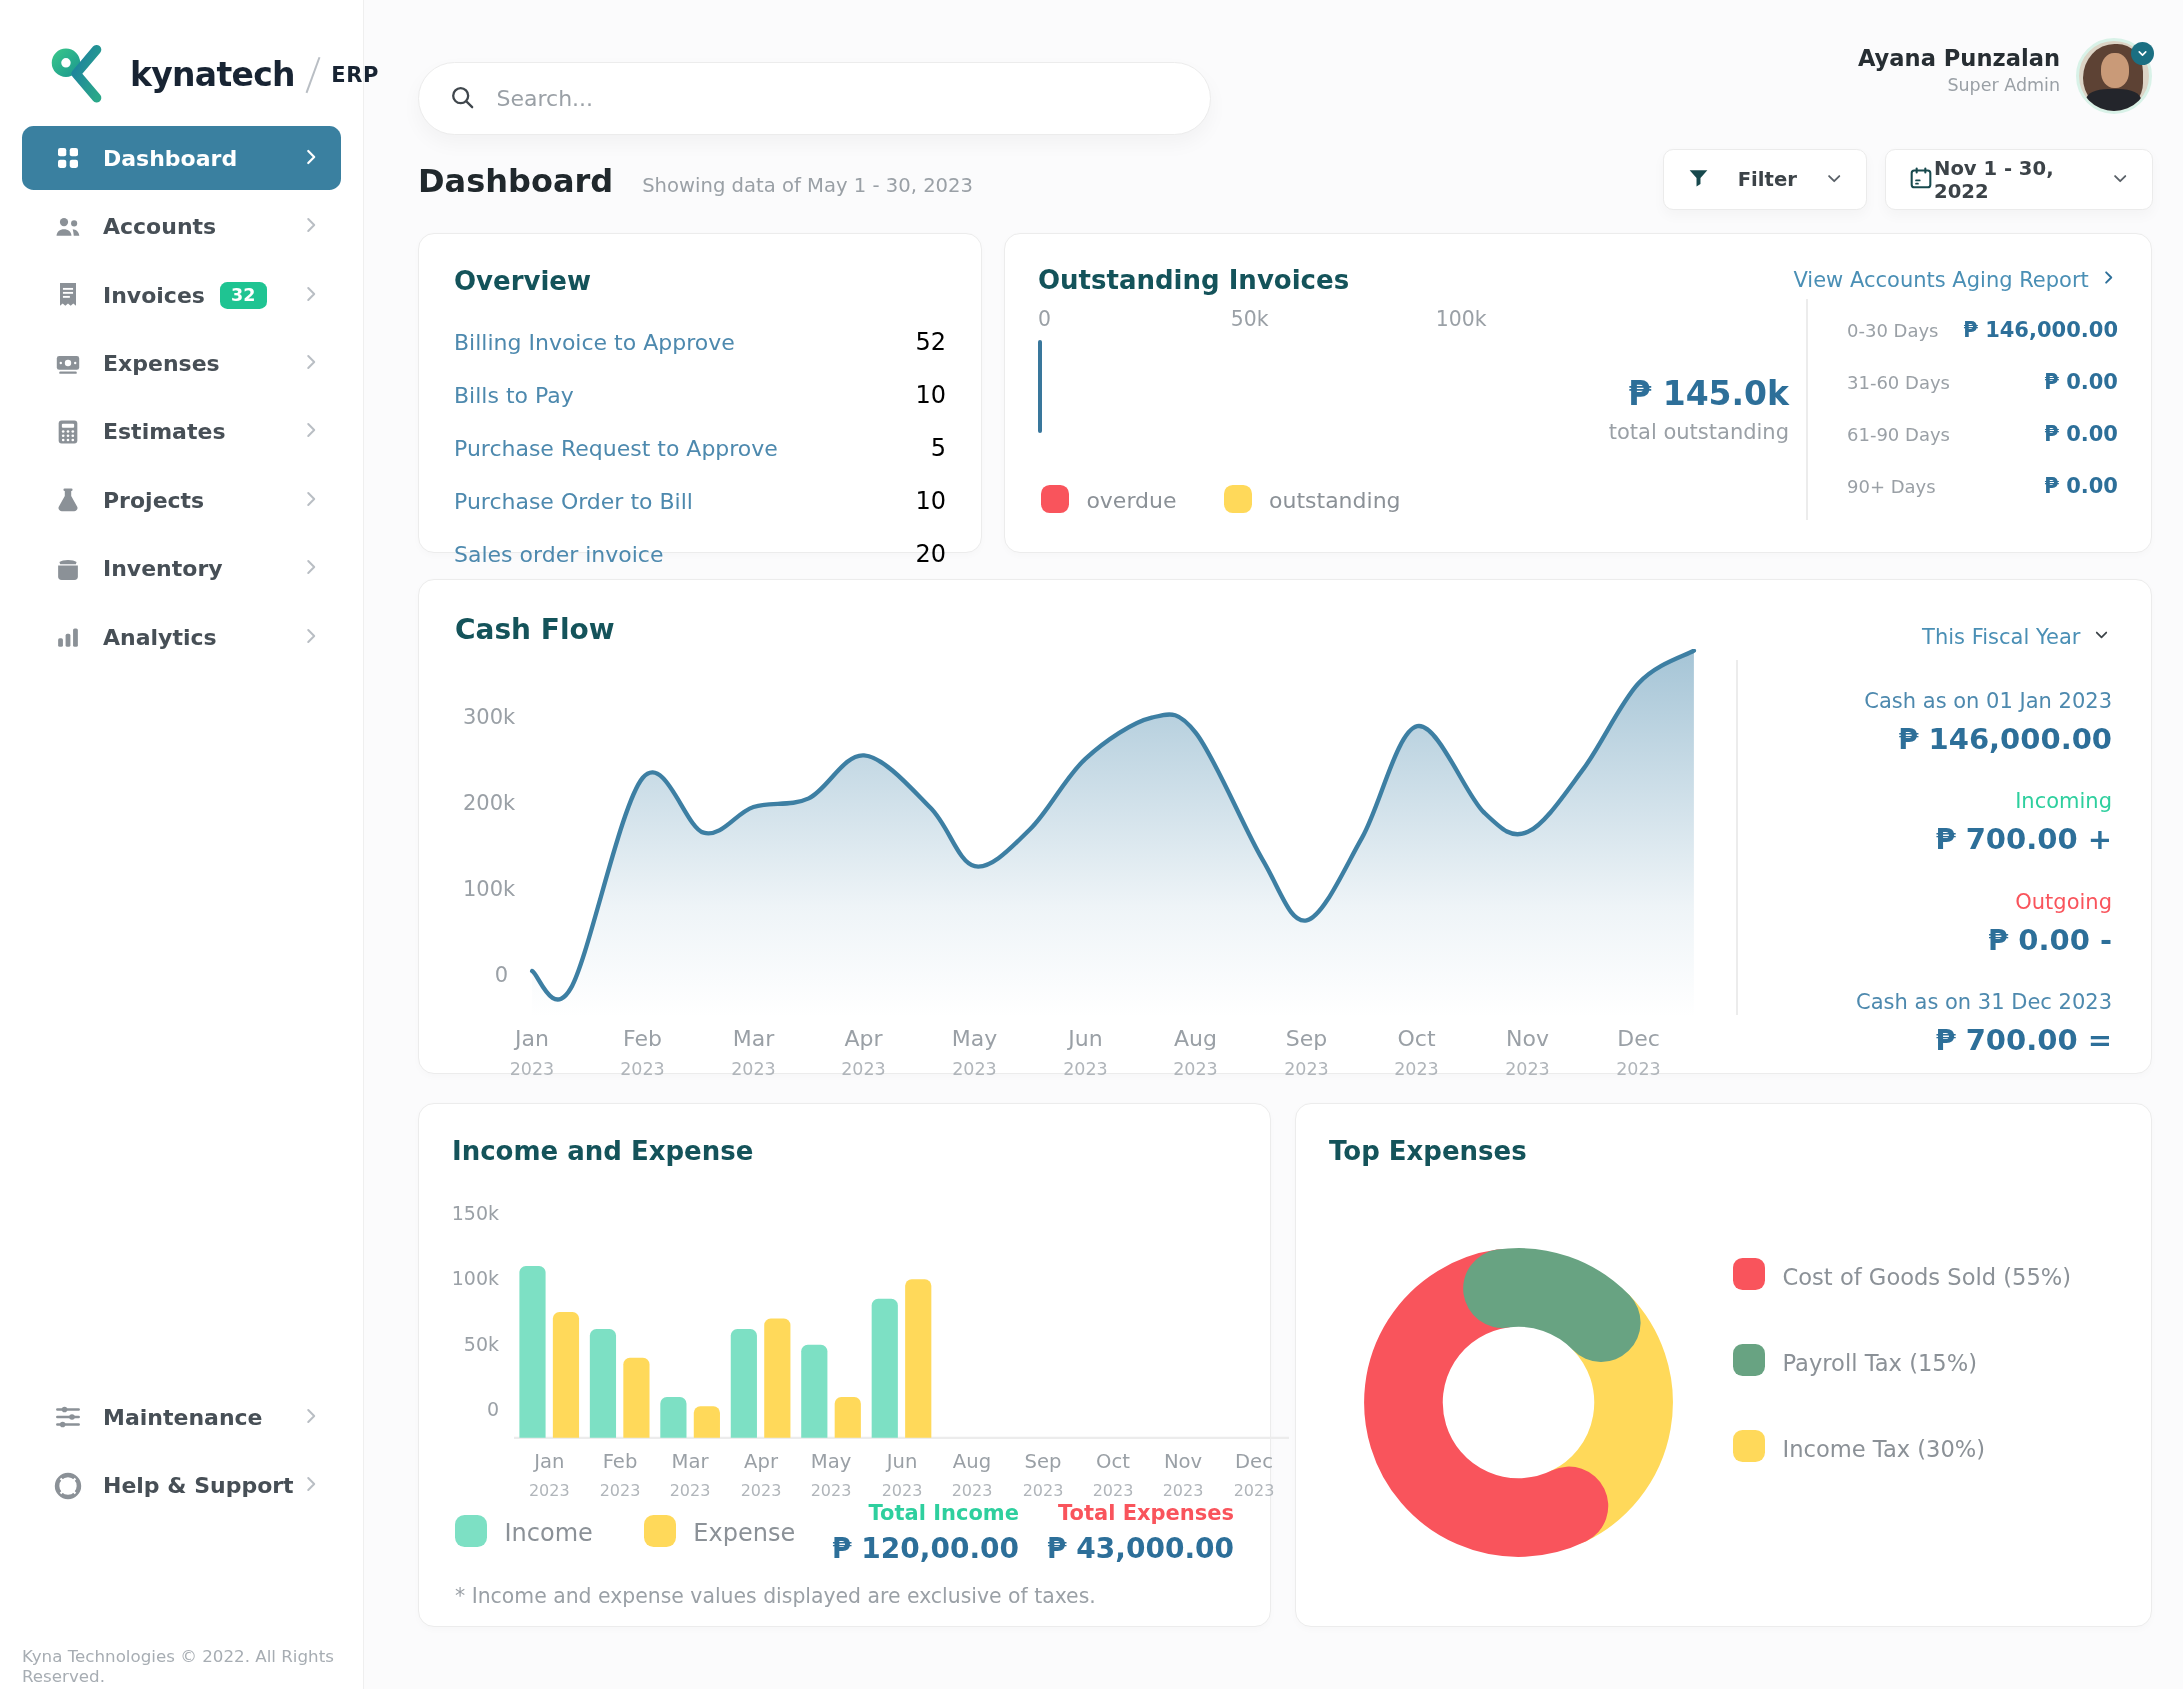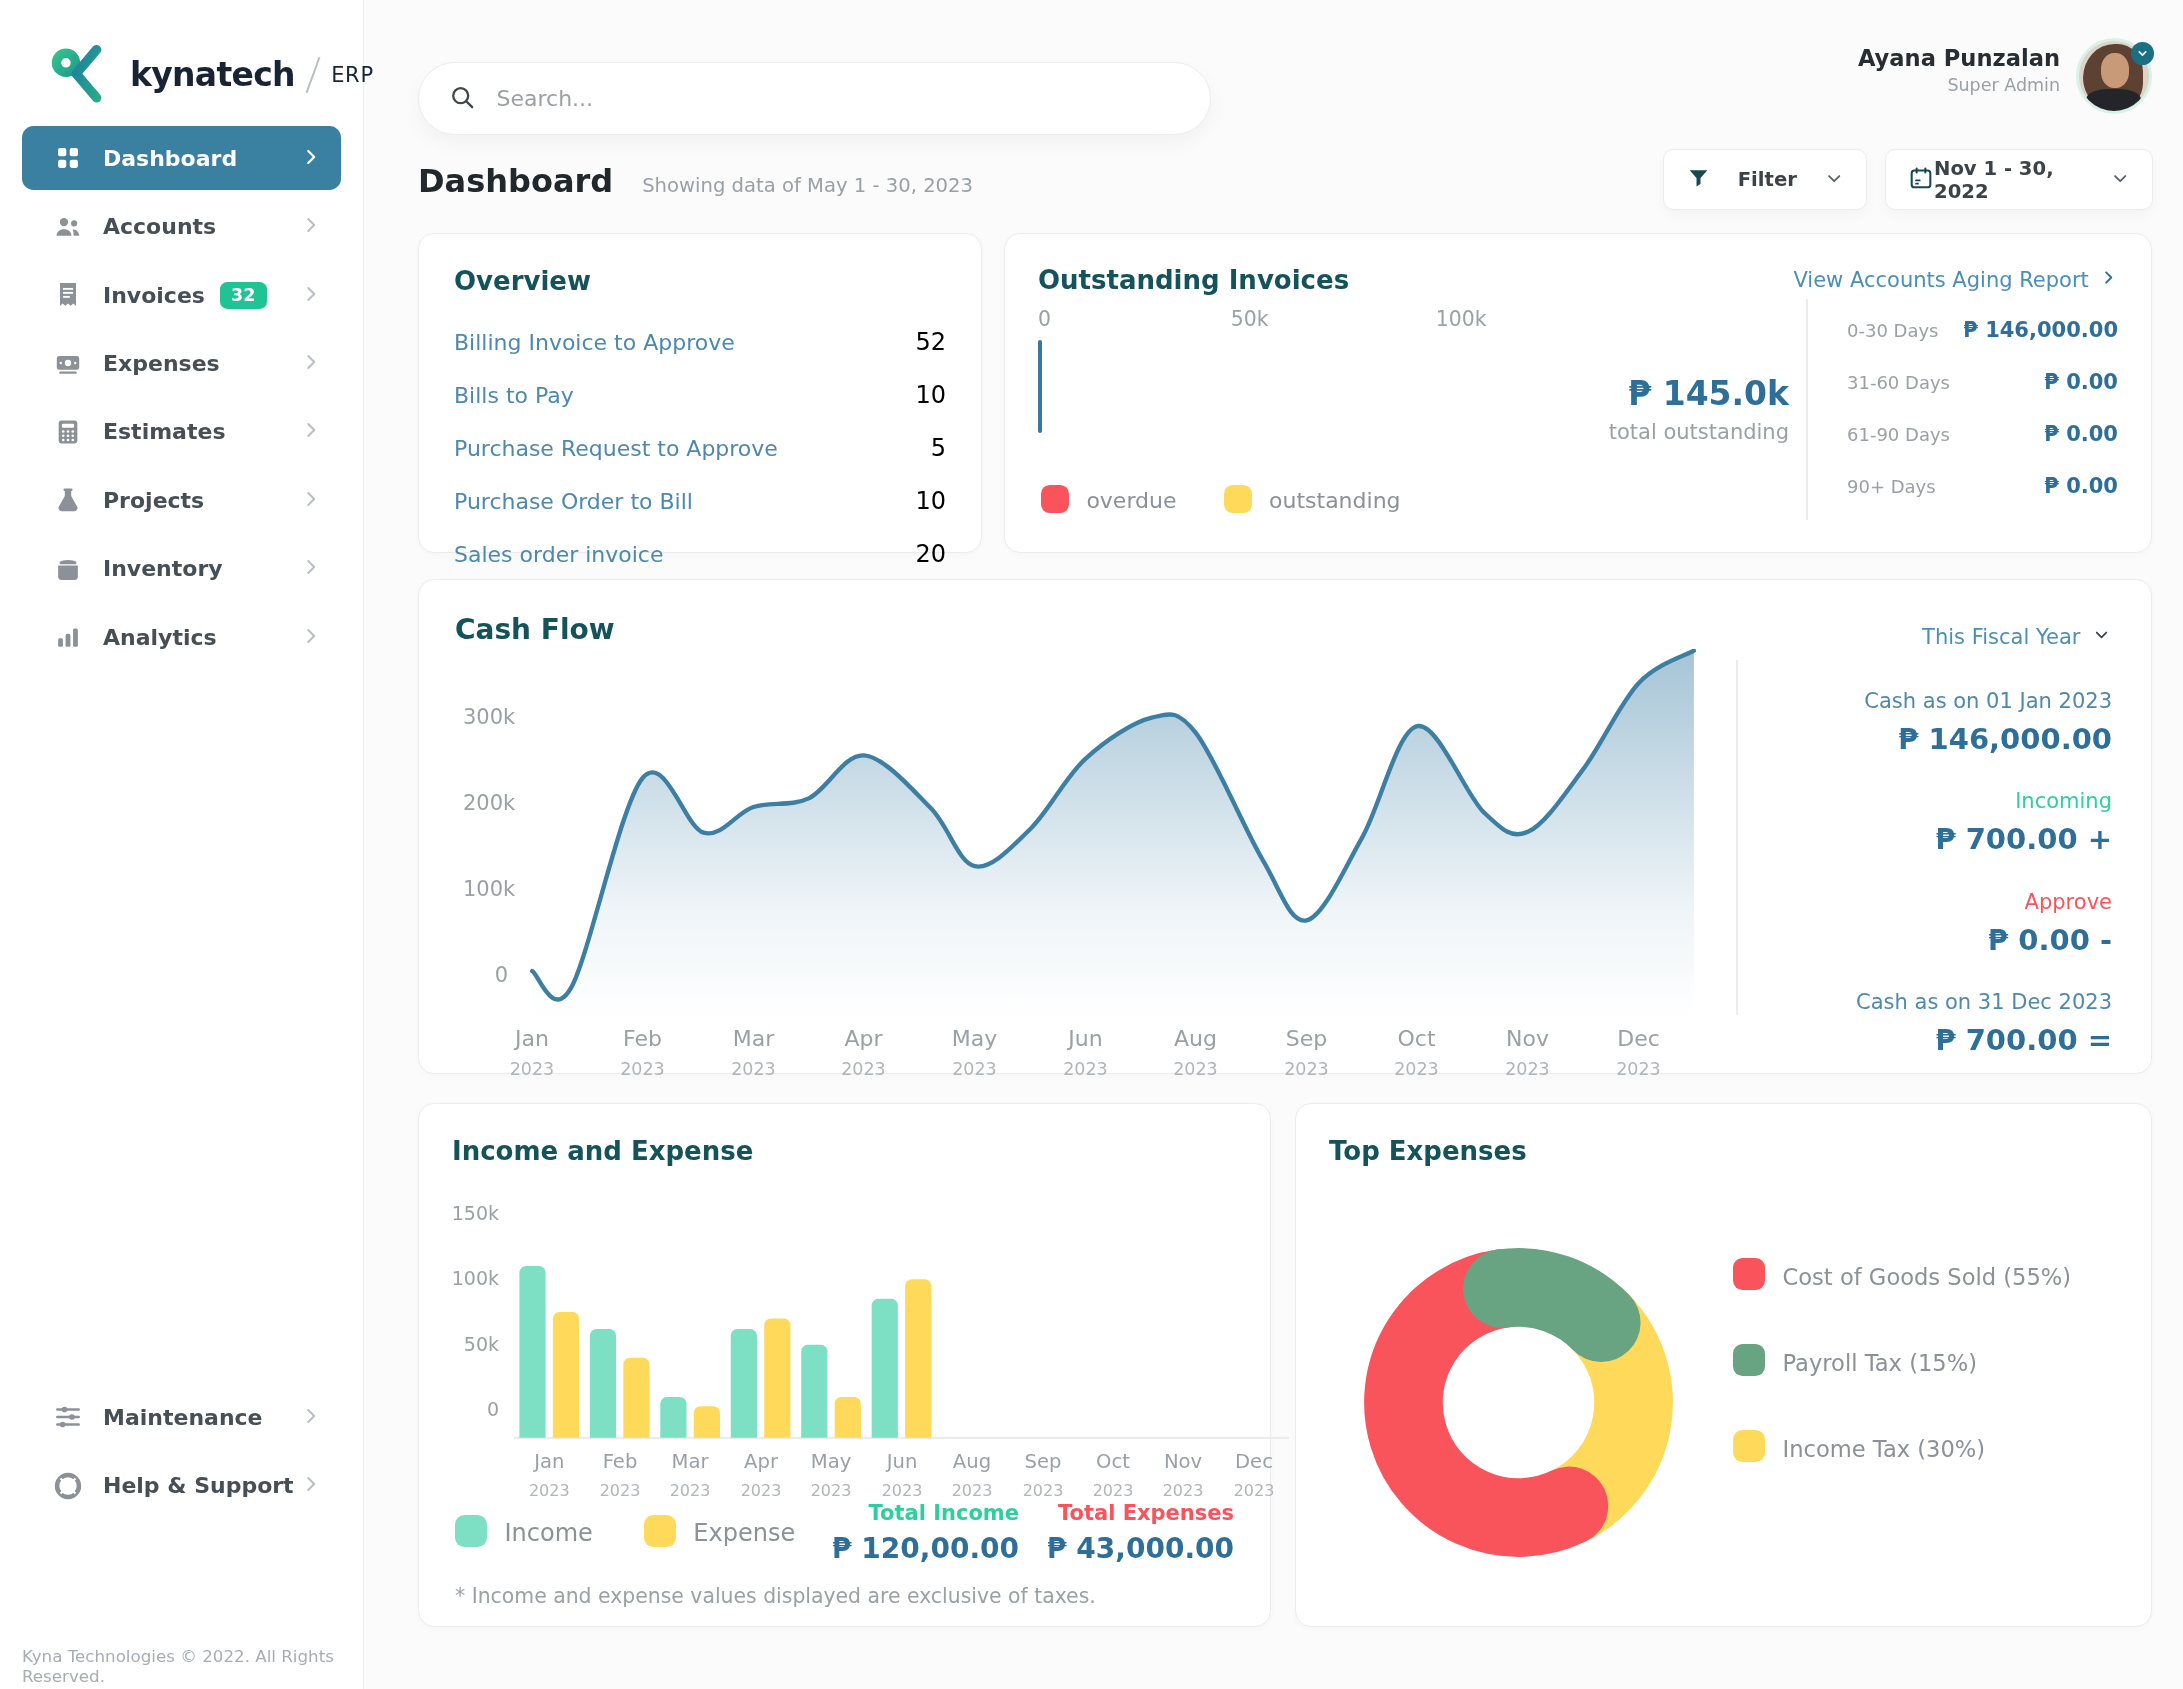--- a/index.html
+++ b/index.html
@@ -2,21 +2,21 @@
 <html style="font-size:11.6px"><head>
 <meta charset="utf-8">
 <style>
   html,body{margin:0;padding:0;background:#fbfbfc;font-family:"DejaVu Sans","Liberation Sans",sans-serif;}
   #app{position:relative;width:2183px;height:1690px;overflow:hidden;background:#fbfbfc;}
   
   .sidebar{position:absolute;left:0;top:0;width:364px;height:1690px;background:#ffffff;border-right:1.5px solid #efefef;box-sizing:border-box;}
   .brand{position:absolute;left:47px;top:38px;display:flex;align-items:center;gap:13px;}
   .brand-name{font-size:33px;font-weight:700;color:#182433;letter-spacing:-0.7px;}
   .brand-slash{width:1.5px;height:38px;background:#b9bec4;transform:rotate(20deg);margin:0 4.4px;}
-  .brand-suffix{font-size:21px;font-weight:400;color:#182433;letter-spacing:0.7px;}
+  .brand-suffix{font-size:21px;font-weight:700;color:#182433;letter-spacing:0.7px;}
   .nav{position:absolute;left:22px;right:22px;top:122px;}
   .nav-bottom{position:absolute;left:22px;right:22px;top:1381px;}
   .nav-item{position:relative;display:flex;align-items:center;height:64px;margin:4.4px 0;border-radius:11.6px;padding:0 19px 0 29px;cursor:pointer;}
   .nav-item .nicon{width:33px;height:33px;flex:0 0 33px;display:flex;align-items:center;justify-content:center;}
   .nav-item .nlabel{margin-left:19px;font-size:22px;font-weight:600;color:#474f56;}
   .nav-item .chev{margin-left:auto;}
   .nav-item.active{background:#3a80a0;}
   .nav-item.active .nlabel{color:#ffffff;}
   .badge{margin-left:14.6px;background:#1fc492;color:#fff;font-size:17.5px;font-weight:700;padding:3.6px 11.6px;border-radius:7.3px;}
   .side-footer{position:absolute;left:22px;top:1646px;font-size:16.7px;color:#a7adb3;}
@@ -514,21 +514,21 @@
     <div class="cf-panel">
       <div>
         <div class="cfp-label">Cash as on 01 Jan 2023</div>
         <div class="cfp-value">₱ 146,000.00</div>
       </div>
       <div>
         <div class="cfp-label green">Incoming</div>
         <div class="cfp-value">₱ 700.00 +</div>
       </div>
       <div>
-        <div class="cfp-label red">Approve</div>
+        <div class="cfp-label red">Outgoing</div>
         <div class="cfp-value">₱ 0.00 -</div>
       </div>
       <div>
         <div class="cfp-label">Cash as on 31 Dec 2023</div>
         <div class="cfp-value">₱ 700.00 =</div>
       </div>
     </div>
   </div>
 
   <div class="card card-ie">

